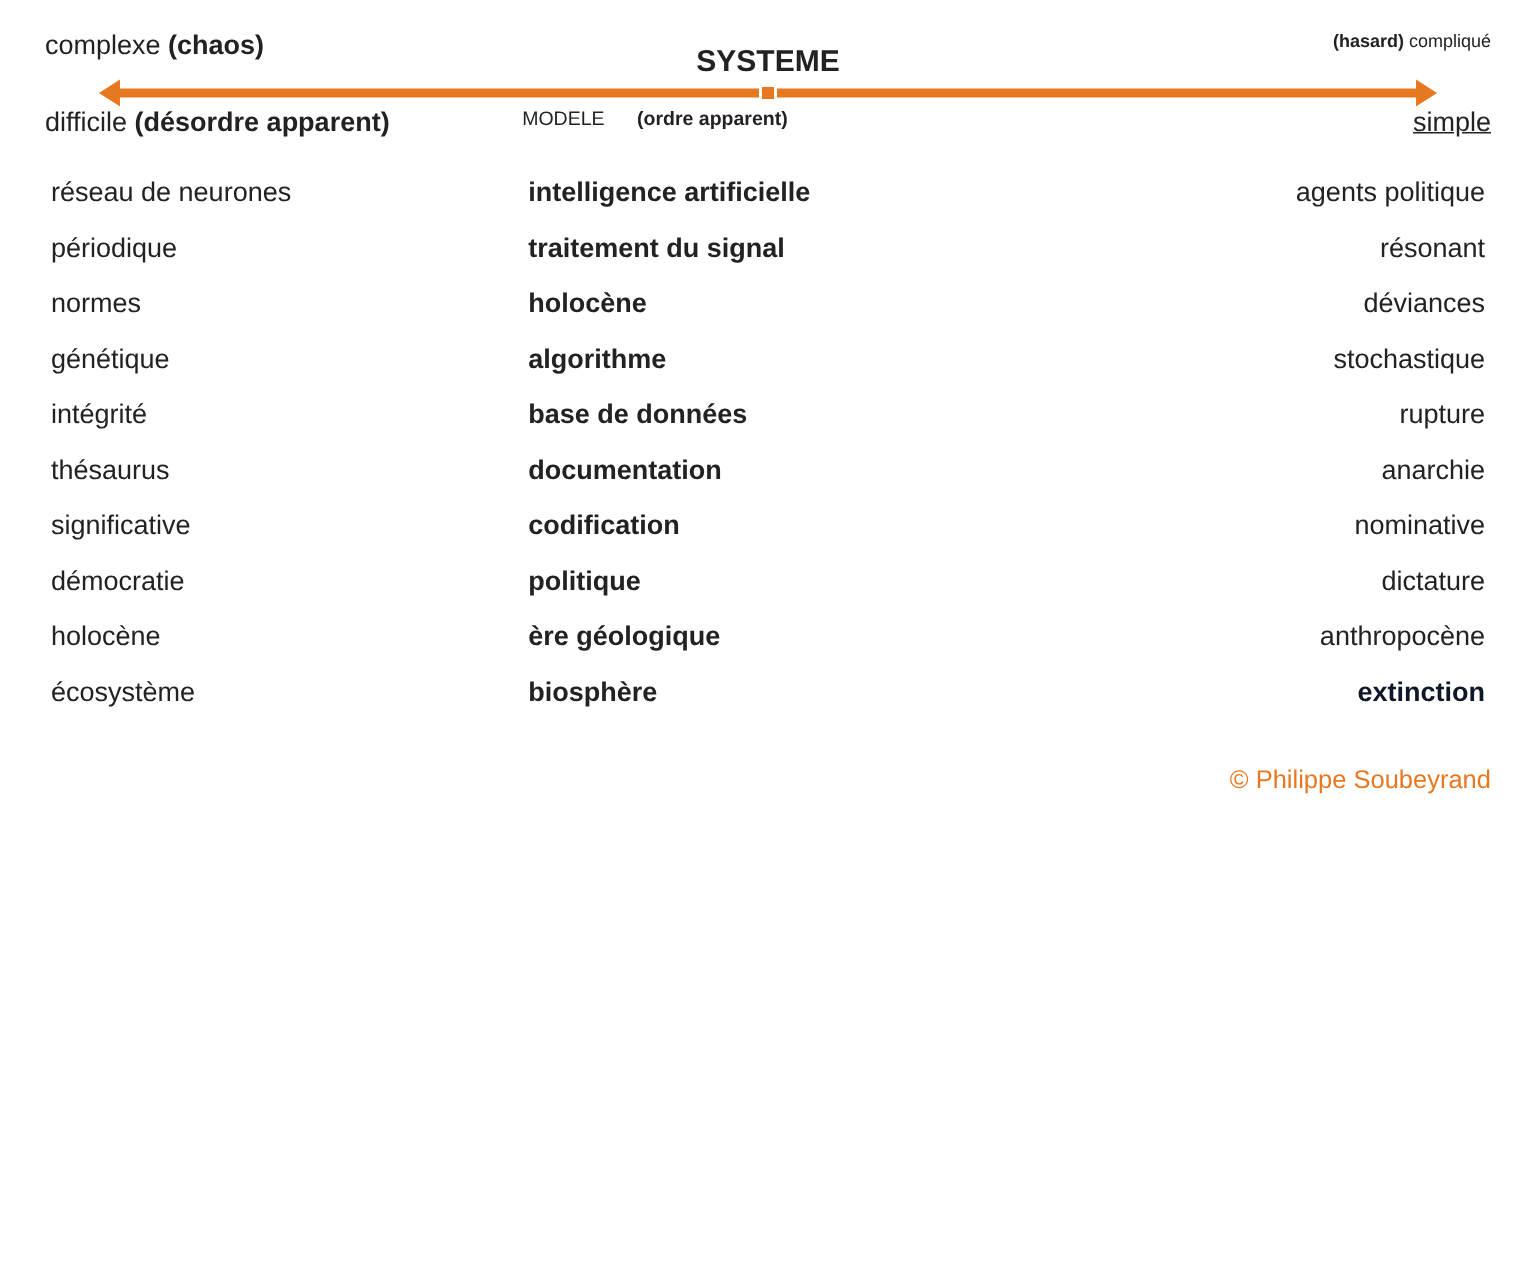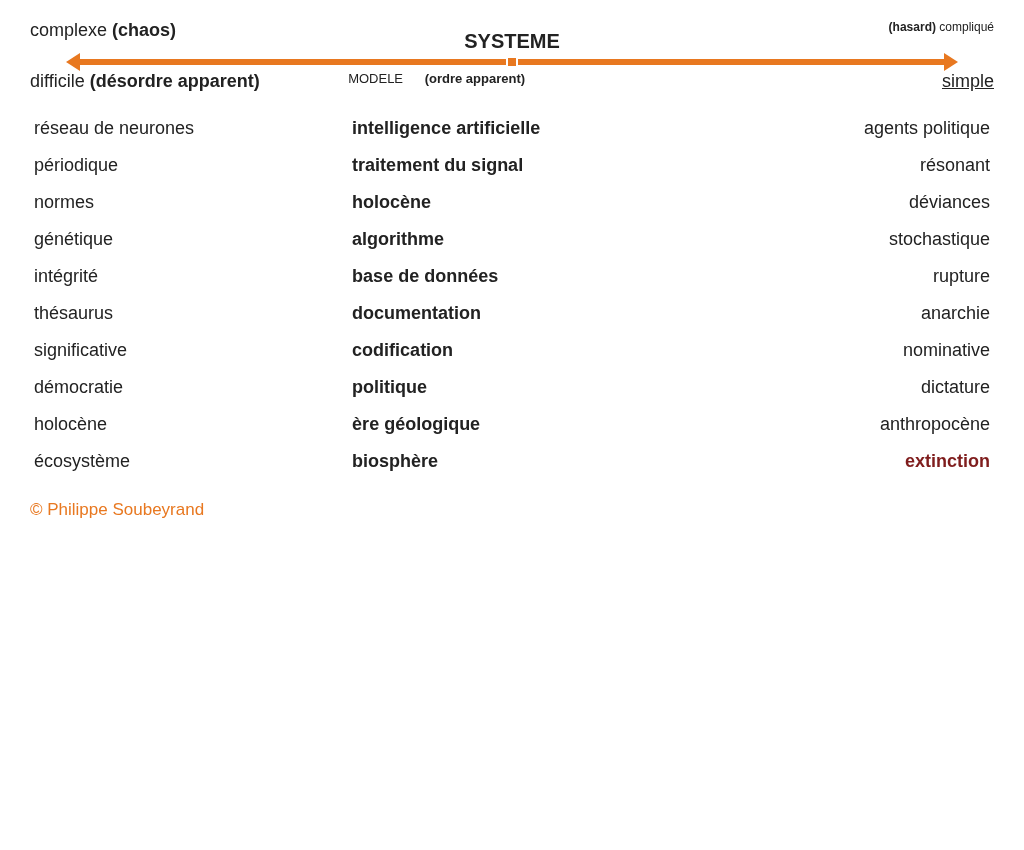--- a/index.html
+++ b/index.html
@@ -124,22 +124,22 @@
       padding: 8px 4px;
       font-size: 18px;
       vertical-align: middle;
     }
 
     .col-left { width: 33%; }
     .col-center { width: 34%; font-weight: bold; }
     .col-right { width: 33%; text-align: right; }
 
     .footer {
-      text-align: left;
-      margin-top: 20px;
+      text-align: right;
+      margin-top: 30px;
       font-size: 17px;
       color: #e87820;
     }
   </style>
 </head>
 <body>
 
 <div>
 
   <div class="header-row">
@@ -222,21 +222,21 @@
           <td class="col-right">dictature</td>
         </tr>
         <tr>
           <td class="col-left">holocène</td>
           <td class="col-center">ère géologique</td>
           <td class="col-right">anthropocène</td>
         </tr>
         <tr>
           <td class="col-left">écosystème</td>
           <td class="col-center">biosphère</td>
-          <td class="col-right" style="color: #7f1d1d; font-weight: bold;">extinction</td>
+          <td class="col-right" style="color: #0f172a; font-weight: bold;">extinction</td>
         </tr>
       </tbody>
   </table>
 
   <div class="footer">
     <span>© Philippe Soubeyrand</span>
   </div>
 
 </div>
 

